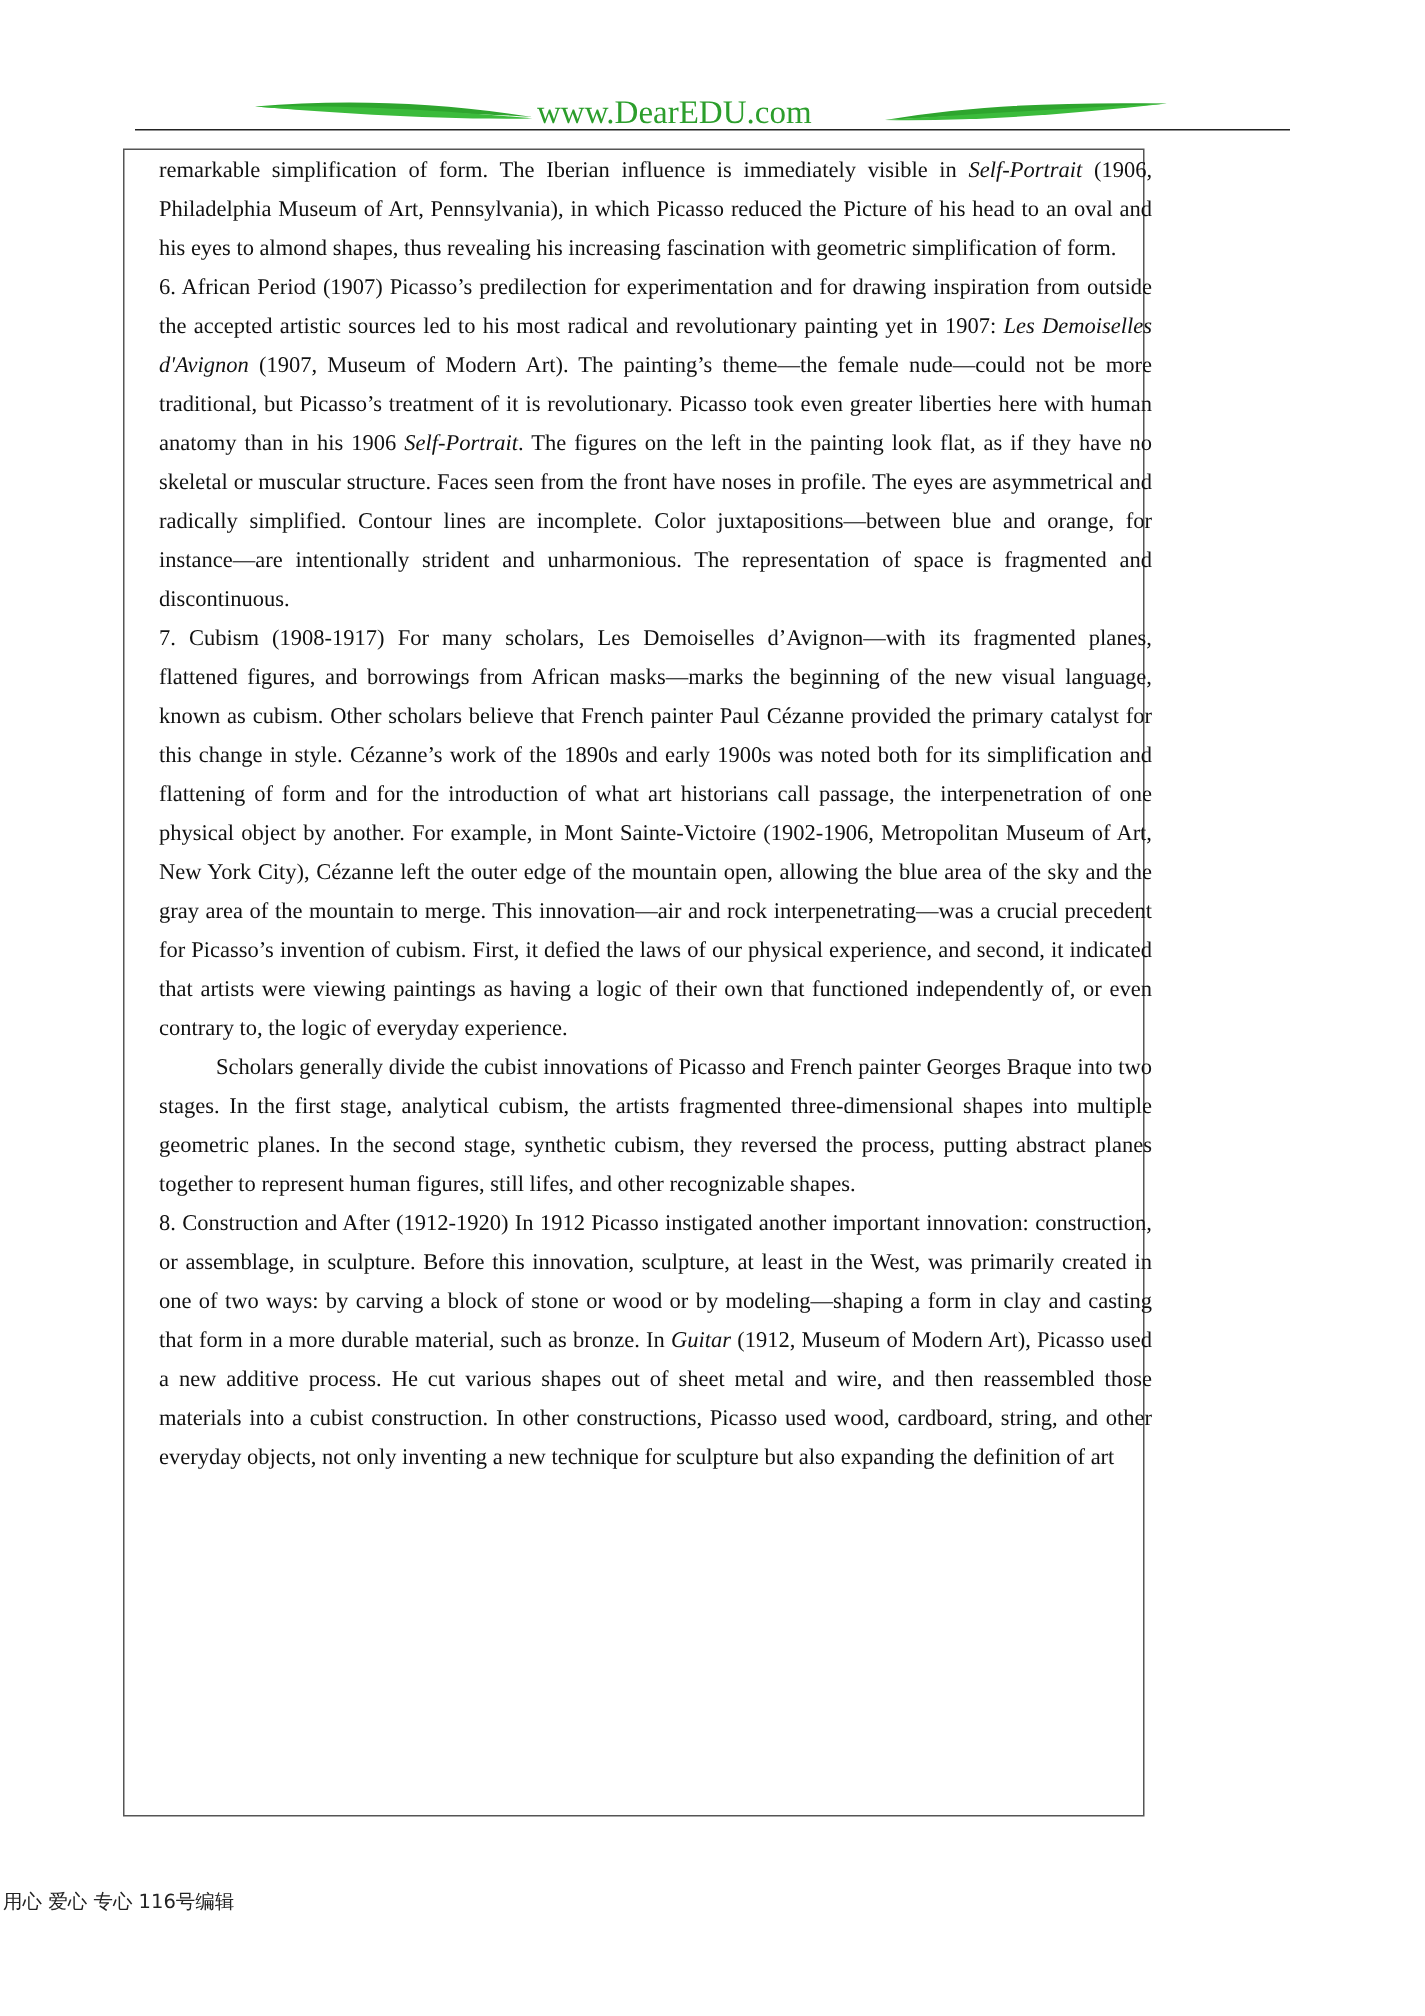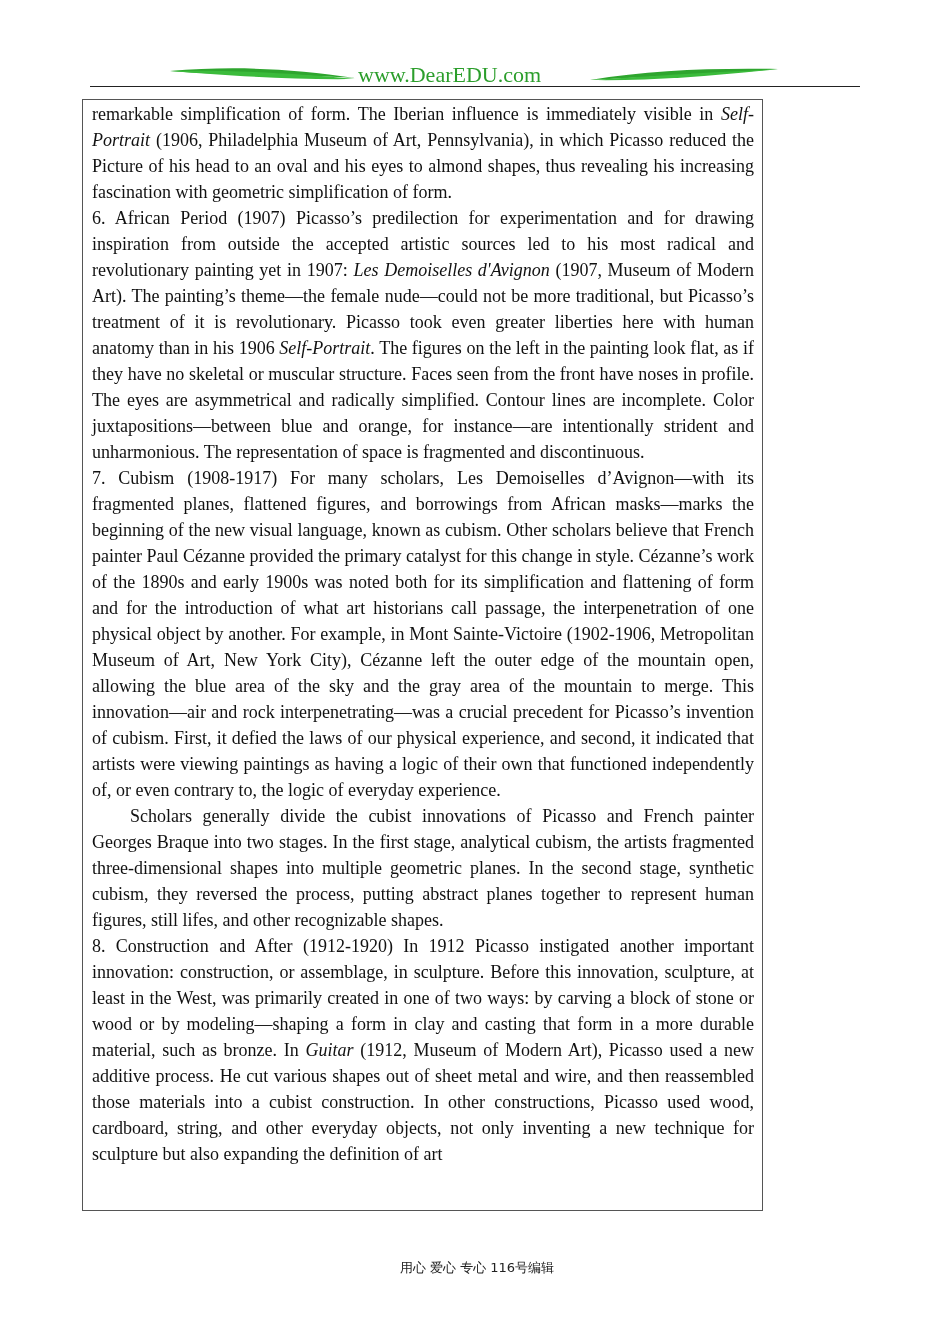--- a/index.html
+++ b/index.html
@@ -2,24 +2,24 @@
 <html><head>
 <meta charset="utf-8">
 <style>
   html,body{margin:0;padding:0;background:#fff;}
   body{width:950px;height:1344px;position:relative;overflow:hidden;font-family:"Liberation Serif",serif;color:#111;}
   .header{position:absolute;left:0;top:60px;width:950px;height:30px;}
   .header svg{position:absolute;left:170px;top:6px;}
   .header-title{position:absolute;left:358px;top:2px;font-family:"Liberation Serif",serif;font-weight:normal;font-size:22px;color:#2c9e2c;letter-spacing:0px;}
   .header-rule{position:absolute;left:90px;top:86px;width:770px;height:0;border-top:1.5px solid #222;}
   .box{position:absolute;left:82px;top:99px;width:670px;height:1110px;border:1px solid #555;padding:0 0 0 9px;}
-  .content{position:absolute;left:9px;top:1px;width:662px;font-size:18px;line-height:26px;text-align:justify;}
+  .content{position:absolute;left:23px;top:1px;width:662px;font-size:15px;line-height:26px;text-align:justify;}
   .content p{margin:0;}
   .content p.indent{text-indent:38px;}
-  .footer{position:absolute;left:0;top:1259px;width:950px;text-align:center;font-family:"DejaVu Sans",sans-serif;font-size:13px;color:#222;}
+  .footer{position:absolute;left:0;top:1259px;width:950px;font-family:"DejaVu Sans",sans-serif;font-size:13px;color:#222;}
   .footer span{position:relative;left:2px;}
 </style>
 </head>
 <body>
 
 <div class="header">
   <svg width="610" height="24" viewBox="0 0 610 24">
     <path d="M0,5 C60,0 120,2 185,12 C130,8 60,10 0,5 Z" fill="#2ea52e"></path>
     <path d="M0,5 C50,4 110,6 185,13 C120,14 50,9 0,5 Z" fill="#3bbb3b"></path>
     <path d="M420,14 C480,4 540,2 608,3 C550,8 490,10 420,14 Z" fill="#2ea52e"></path>

